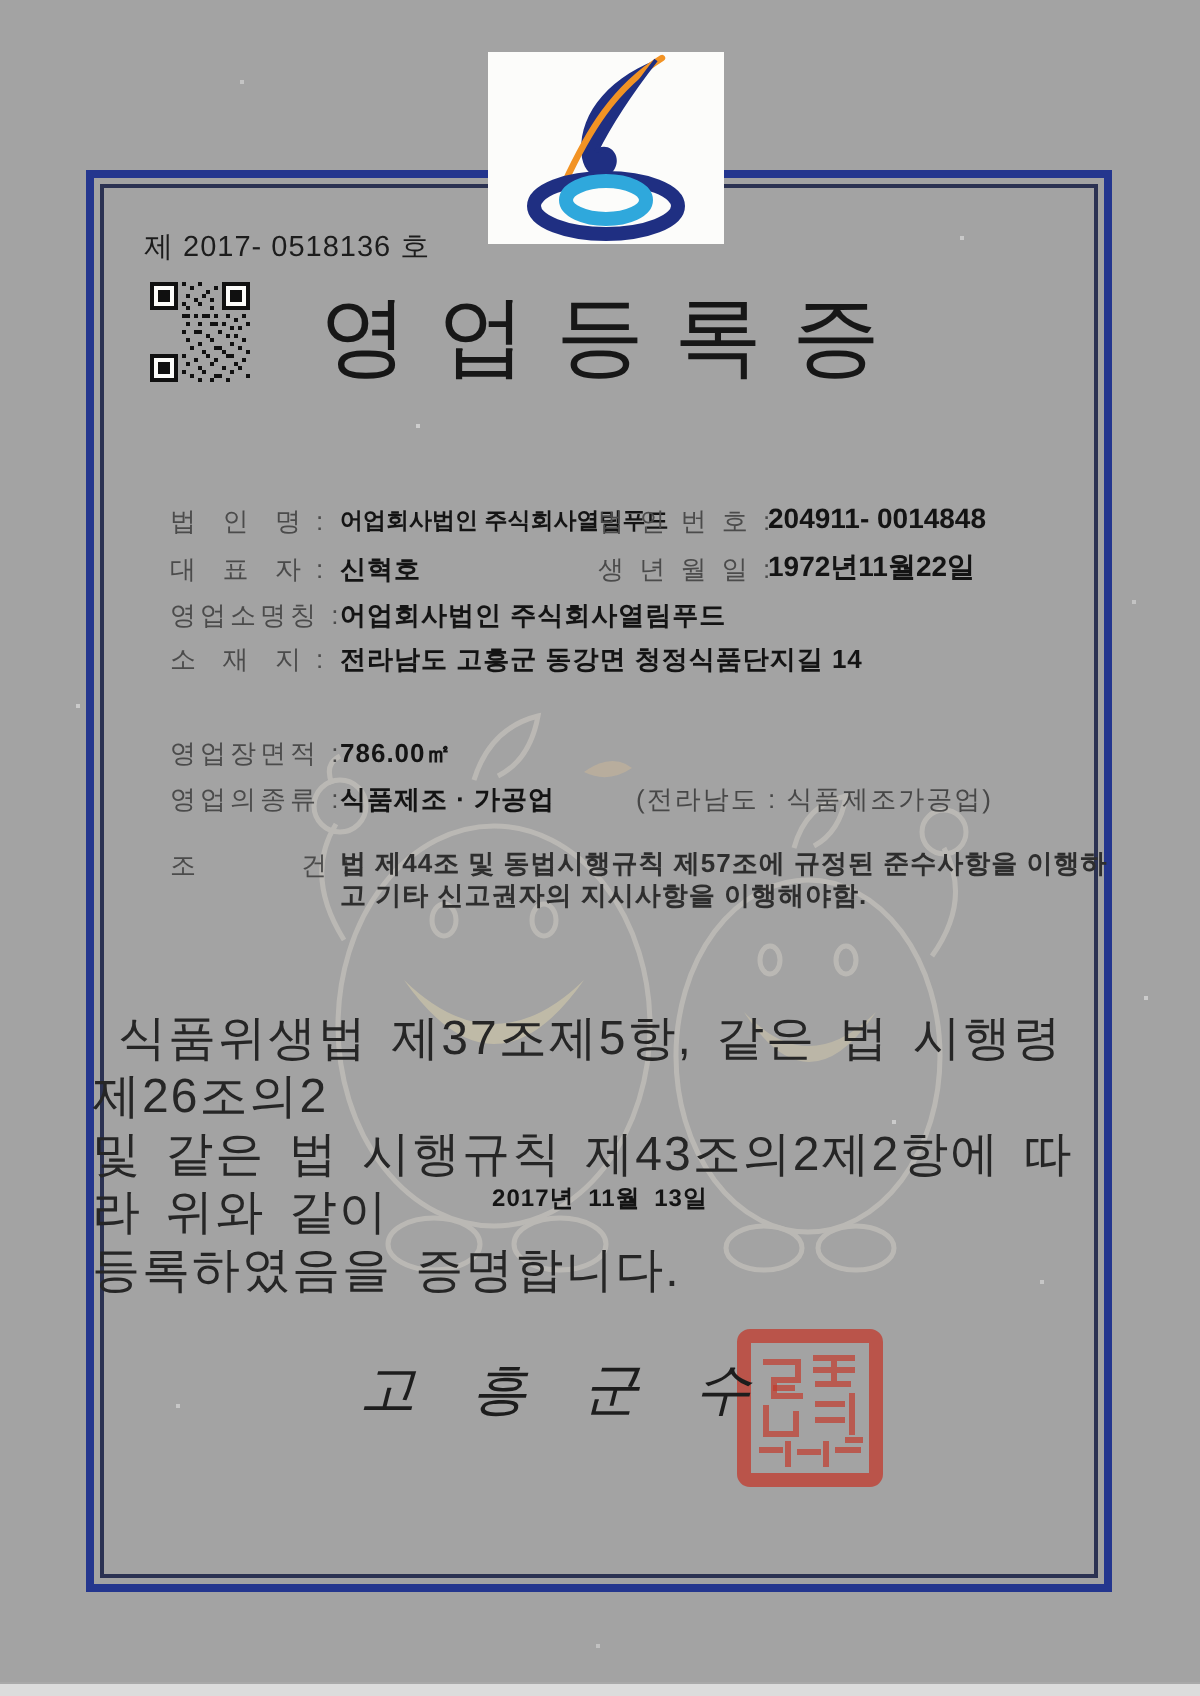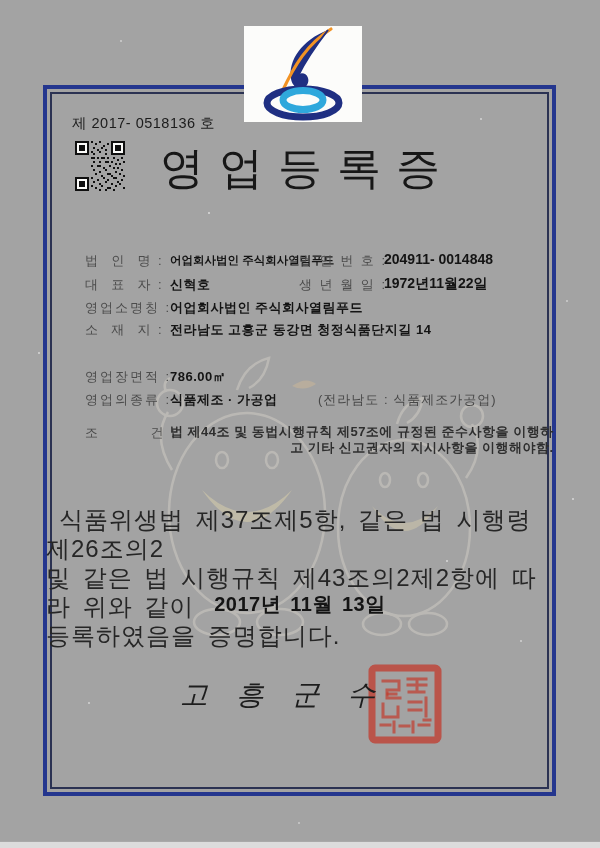--- a/index.html
+++ b/index.html
@@ -16,33 +16,33 @@
 
   .doc-number{position:absolute;left:72px;top:114px;font-size:14.5px;color:#1c1c1c;
     letter-spacing:.5px;z-index:3;}
 
   .qr{position:absolute;left:74px;top:141px;width:52px;height:50px;z-index:3;}
 
   .title{position:absolute;left:0;right:0;top:139px;text-align:center;font-size:44px;
     color:#171717;letter-spacing:15px;text-indent:15px;font-weight:500;z-index:3;}
 
   
-  .row{position:absolute;left:0;width:600px;height:20px;font-size:13px;z-index:3;text-align:right;}
+  .row{position:absolute;left:0;width:600px;height:20px;font-size:13px;z-index:3;}
   .lbl{position:absolute;left:85px;color:#4b4b4b;white-space:pre;letter-spacing:2px;}
   .val{position:absolute;left:170px;color:#141414;font-weight:bold;letter-spacing:.5px;white-space:pre-line;}
   .val.small{font-size:11.5px;letter-spacing:0;top:1px;}
   .lbl2{position:absolute;left:299px;color:#4b4b4b;white-space:pre;letter-spacing:2px;}
   .val2{position:absolute;left:384px;color:#141414;font-weight:bold;font-size:14px;top:-1px;}
   .note{position:absolute;left:318px;color:#474747;letter-spacing:1px;}
   .row-cond .val{line-height:15.5px;letter-spacing:.5px;color:#2e2e2e;}
 
   .statement{position:absolute;left:46px;top:505px;width:512px;font-size:24px;line-height:29px;
     color:#262626;letter-spacing:1px;word-spacing:4px;white-space:pre-line;text-indent:13px;z-index:3;}
 
-  .issue-date{position:absolute;left:0;right:0;top:591px;text-align:center;font-size:20px;
+  .issue-date{position:absolute;left:0;right:0;top:591px;text-align:center;font-size:12px;
     font-weight:bold;color:#141414;letter-spacing:.5px;word-spacing:3px;z-index:3;}
 
   .issuer{position:absolute;left:180px;top:676px;font-size:28px;color:#1d1d1d;
     word-spacing:20px;z-index:4;white-space:pre;font-style:italic;}
 
   .seal{position:absolute;left:366px;top:662px;width:78px;height:84px;z-index:3;}
 
   .watermark{position:absolute;left:142px;top:348px;width:344px;height:306px;z-index:1;opacity:.6;}
 
   .scan-edge{position:absolute;left:0;right:0;bottom:0;height:6px;background:#dcdcdc;

